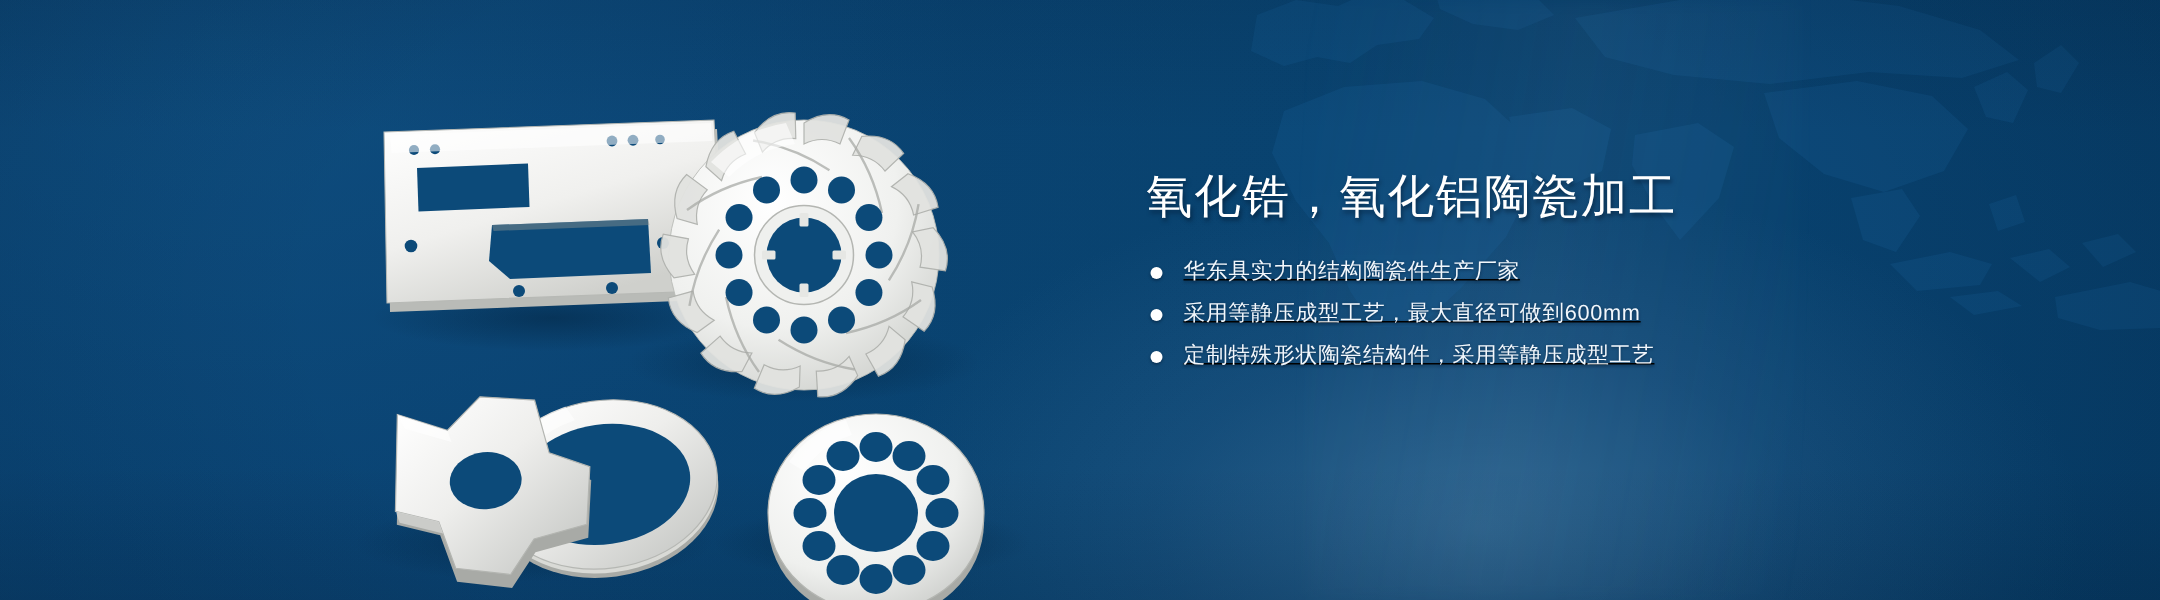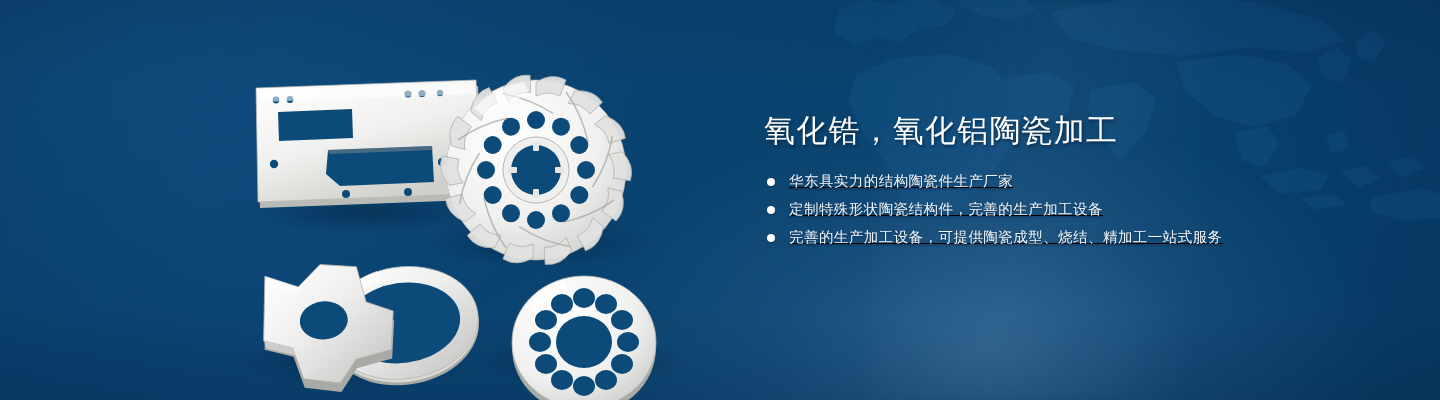--- a/index.html
+++ b/index.html
@@ -302,22 +302,22 @@
   <div class="copy">
     <div class="headline">氧化锆，氧化铝陶瓷加工</div>
 
     <div class="bullets">
       <div class="bullet-row">
         <span class="bullet-dot"></span>
         <span class="bullet-text">华东具实力的结构陶瓷件生产厂家</span>
       </div>
       <div class="bullet-row">
         <span class="bullet-dot"></span>
-        <span class="bullet-text">定制特殊形状陶瓷结构件，完善的生产加工设备</span>
+        <span class="bullet-text">采用等静压成型工艺，最大直径可做到600mm</span>
       </div>
       <div class="bullet-row">
         <span class="bullet-dot"></span>
-        <span class="bullet-text">完善的生产加工设备，可提供陶瓷成型、烧结、精加工一站式服务</span>
+        <span class="bullet-text">定制特殊形状陶瓷结构件，采用等静压成型工艺</span>
       </div>
     </div>
   </div>
 
 </div>
 
 </body></html>

